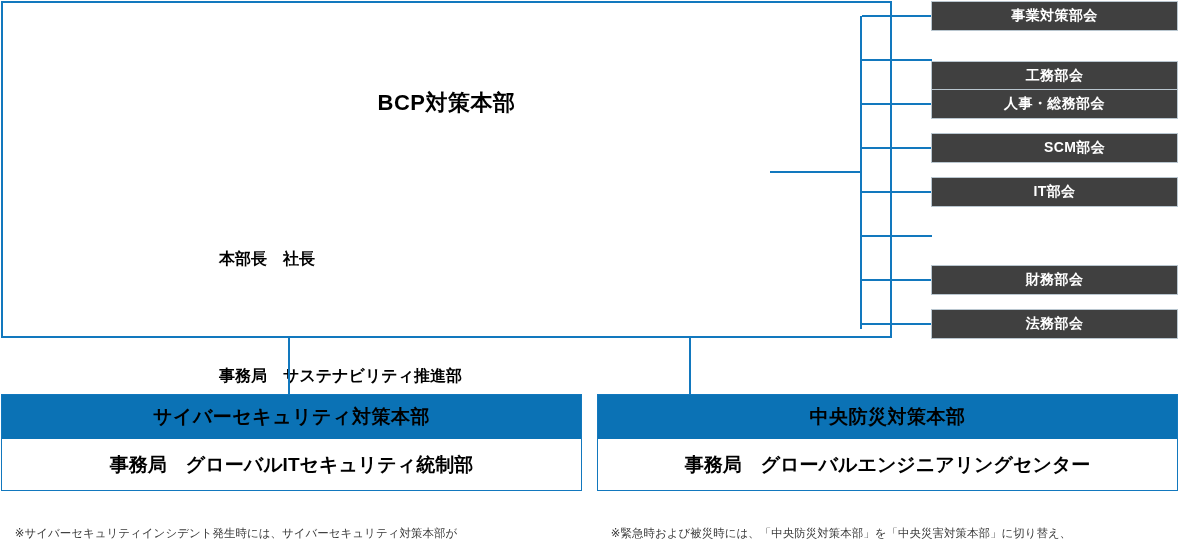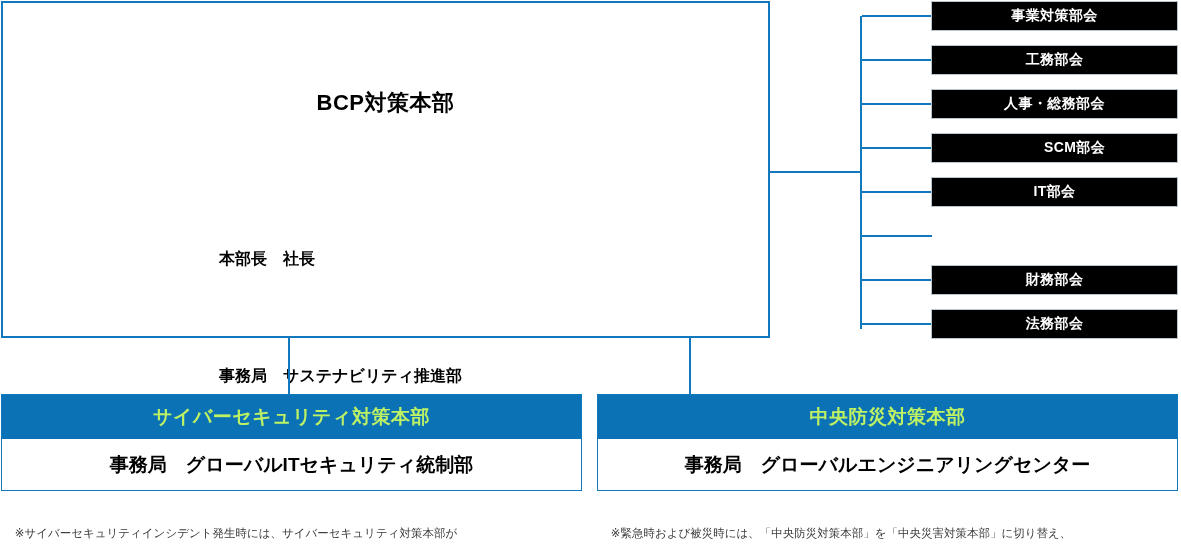--- a/index.html
+++ b/index.html
@@ -19,21 +19,21 @@
     height: 546px;
     background: #ffffff;
     overflow: hidden;
   }
 
   
   .hq-box {
     position: absolute;
     left: 1px;
     top: 1px;
-    width: 769px;
+    width: 891px;
     height: 337px;
     box-sizing: border-box;
     border: 2px solid #1278BE;
     background: #ffffff;
   }
   .hq-title {
     position: absolute;
     left: 0;
     top: 85px;
     width: 100%;
@@ -62,21 +62,21 @@
   .conn.h { height: 2px; }
   .conn.v { width: 2px; }
 
   
   .committee {
     position: absolute;
     left: 931px;
     width: 247px;
     height: 30px;
     box-sizing: border-box;
-    background: #000000;
+    background: #404040;
     border: 1px solid #b9c6cf;
     color: #ffffff;
     font-size: 14px;
     font-weight: 700;
     display: flex;
     align-items: center;
     justify-content: center;
     letter-spacing: 0.4px;
   }
 
@@ -85,21 +85,21 @@
     position: absolute;
     top: 394px;
     height: 97px;
     box-sizing: border-box;
     border: 1px solid #1278BE;
     background: #ffffff;
   }
   .sub-hq-header {
     height: 44px;
     background: #0B72B5;
-    color: #bef264;
+    color: #000000;
     font-size: 19px;
     font-weight: 700;
     display: flex;
     align-items: center;
     justify-content: center;
     letter-spacing: 0.5px;
   }
   .sub-hq-body {
     height: 51px;
     color: #000000;
@@ -145,21 +145,21 @@
   <div class="conn h" style="left:862px; top:15px;  width:70px;"></div>
   <div class="conn h" style="left:862px; top:59px;  width:70px;"></div>
   <div class="conn h" style="left:862px; top:103px; width:70px;"></div>
   <div class="conn h" style="left:862px; top:147px; width:70px;"></div>
   <div class="conn h" style="left:862px; top:191px; width:70px;"></div>
   <div class="conn h" style="left:862px; top:235px; width:70px;"></div>
   <div class="conn h" style="left:862px; top:279px; width:70px;"></div>
   <div class="conn h" style="left:862px; top:323px; width:70px;"></div>
 
   <div class="committee" style="top:1px;">事業対策部会</div>
-  <div class="committee" style="top:45px;">工務部会</div>
+  <div class="committee" style="top:61px;">工務部会</div>
   <div class="committee" style="top:89px;">人事・総務部会</div>
   <div class="committee" style="top:133px;padding-left:40px;">SCM部会</div>
   <div class="committee" style="top:177px;">IT部会</div>
   <div class="committee" style="top:221px;margin-top:44px;">広報部会</div>
   <div class="committee" style="top:265px;">財務部会</div>
   <div class="committee" style="top:309px;">法務部会</div>
 
   <div class="conn v" style="left:288px; top:338px; height:57px;"></div>
   <div class="conn v" style="left:689px; top:338px; height:57px;"></div>
 

